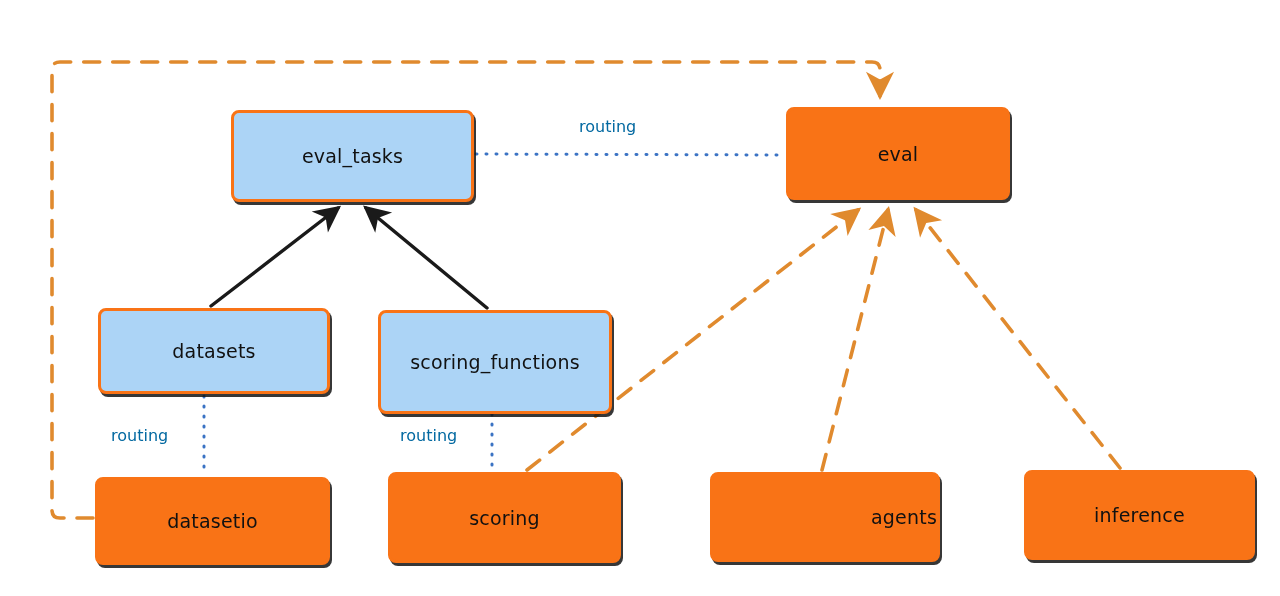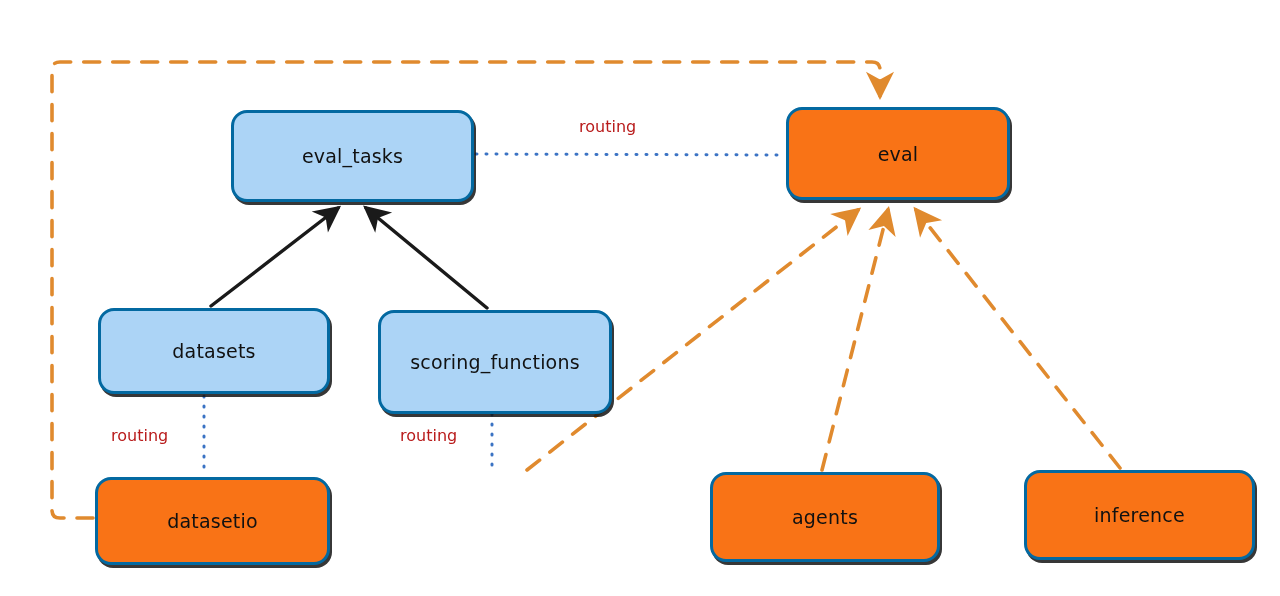--- a/index.html
+++ b/index.html
@@ -24,42 +24,42 @@
     top: 0;
     width: 1280px;
     height: 596px;
   }
   .node {
     position: absolute;
     display: flex;
     align-items: center;
     justify-content: center;
     box-sizing: border-box;
-    border: 3px solid #0369a1;
-    border-radius: 16px;
+    border: 3px solid #f97316;
+    border-radius: 8px;
     color: #111111;
     font-family: "DejaVu Sans", sans-serif;
     font-size: 19px;
     letter-spacing: 0.2px;
     text-align: center;
     box-shadow: 2px 3px 0 rgba(20,20,20,0.85);
   }
   .node.api {
     background: #ACD4F6;
   }
   .node.provider {
     background: #f97316;
   }
   .node-label {
     pointer-events: none;
     white-space: nowrap;
   }
   .edge-label {
     position: absolute;
-    color: #b91c1c;
+    color: #0369a1;
     font-family: "DejaVu Sans", sans-serif;
     font-size: 16px;
     white-space: nowrap;
   }
 </style>
 </head>
 <body>
 
 <div id="diagram-root">
 
@@ -105,22 +105,25 @@
   </div>
 
   <div class="node api" style="left:378px; top:310px; width:234px; height:104px;">
     <span class="node-label">scoring_functions</span>
   </div>
 
   <div class="node provider" style="left:95px; top:477px; width:235px; height:88px;">
     <span class="node-label">datasetio</span>
   </div>
 
+  <div class="node provider" style="left:388px; top:472px; width:233px; height:91px;">
+    <span class="node-label">scoring</span>
+  </div>
 
-  <div class="node provider" style="left:710px; top:472px; width:230px; height:90px;">
+  <div class="node provider" style="left:710px; top:472px; width:230px; height:90px;justify-content:flex-end;">
     <span class="node-label">agents</span>
   </div>
 
   <div class="node provider" style="left:1024px; top:470px; width:231px; height:90px;">
     <span class="node-label">inference</span>
   </div>
 
   <div class="edge-label" style="left:579px; top:117px;">routing</div>
 
   <div class="edge-label" style="left:111px; top:426px;">routing</div>

